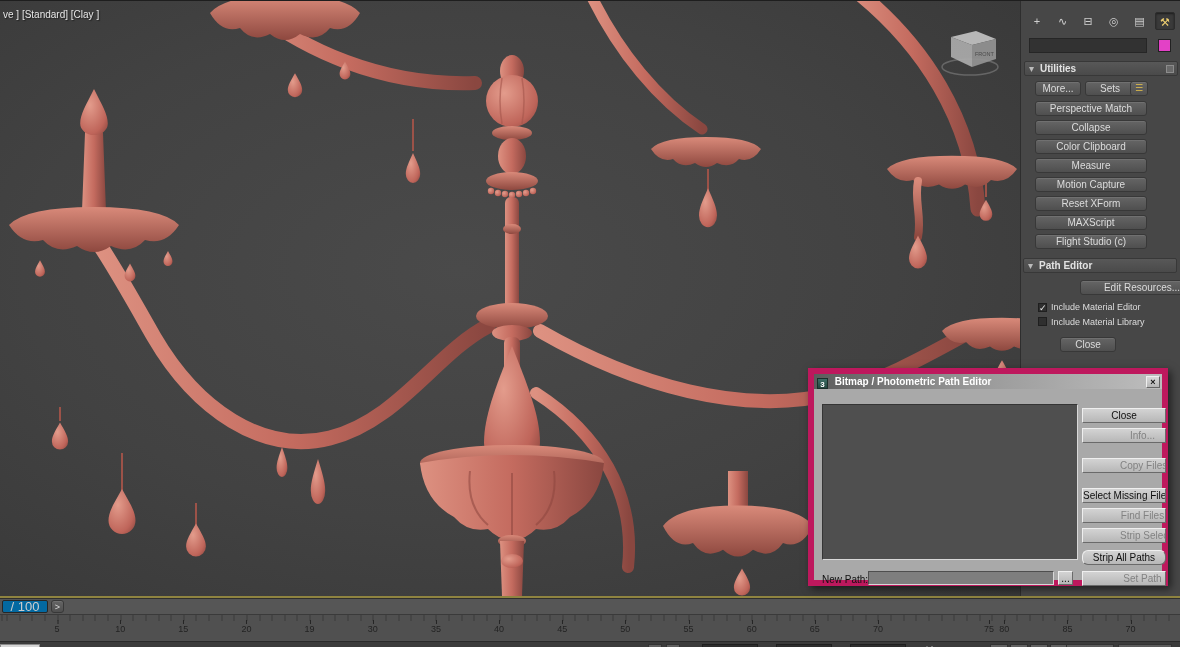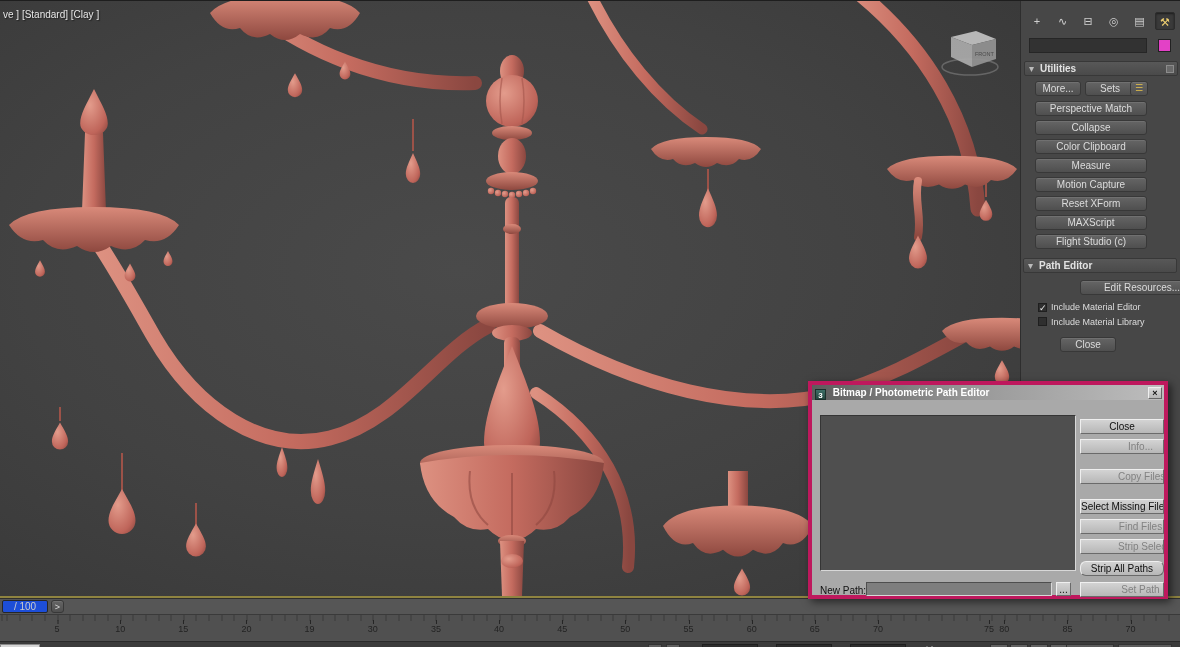--- a/index.html
+++ b/index.html
@@ -43,22 +43,22 @@
   #util-buttons .mx-btn { position:relative; width:112px; margin-bottom:4px; }
 
   #pe-edit { position:absolute; left:1080px; top:279px; width:124px; z-index:2; }
   .cb-row { position:absolute; left:1038px; width:130px; height:12px; z-index:2; font-size:9px; color:#ddd; }
   .cbbox { display:inline-block; width:9px; height:9px; background:#2f2f2f; border:1px solid #1f1f1f; margin-right:4px;
            vertical-align:-1px; text-align:center; line-height:9px; font-size:9px; color:#e8e8e8; }
   .cbbox.on::after { content:"✓"; }
   #pe-close { position:absolute; left:1060px; top:336px; width:56px; z-index:2; }
 
   
-  #dialog { position:absolute; left:808px; top:380px; width:360px; height:218px; background:#a9a9a9;
-            border:4px solid #be185d; box-shadow:3px 3px 8px rgba(0,0,0,.55); z-index:6; font-size:10px; }
+  #dialog { position:absolute; left:808px; top:367px; width:360px; height:218px; background:#a9a9a9;
+            border:6px solid #be185d; box-shadow:3px 3px 8px rgba(0,0,0,.55); z-index:6; font-size:10px; }
   #dlg-title { position:absolute; left:0; top:0; width:100%; height:15px;
                background:linear-gradient(90deg,#5c5c5c,#989898 45%,#bdbdbd); color:#fff; font-weight:bold;
                line-height:15px; padding-left:3px; }
   #dlg-icon { display:inline-block; width:11px; height:11px; background:linear-gradient(#3d6f66,#24463f);
               border:1px solid #1b2f2b; color:#fff; font-size:8px; font-weight:bold; text-align:center;
               line-height:11px; vertical-align:-2px; margin-right:4px; }
   #dlg-close { position:absolute; right:2px; top:2px; width:14px; height:12px; background:linear-gradient(#d9d9d9,#b5b5b5);
                border:1px solid; border-color:#efefef #666 #666 #efefef; color:#111; font-size:9px; line-height:10px; text-align:center; }
   #dlg-list { position:absolute; left:8px; top:30px; width:256px; height:156px; background:#4f4f4f;
               border:1px solid; border-color:#353535 #d8d8d8 #d8d8d8 #353535; }
@@ -66,22 +66,22 @@
              border:1px solid; border-color:#efefef #6a6a6a #6a6a6a #efefef; color:#0e0e0e; font-size:10px;
              line-height:13px; text-align:center; overflow:hidden; white-space:nowrap; }
   .win-btn.disabled { color:#828282;padding-left:37px; }
   #dlg-newpath-label { position:absolute; left:8px; top:200px; color:#101010; }
   #dlg-newpath-input { position:absolute; left:54px; top:197px; width:186px; height:14px; background:#7e7e7e;
                        border:1px solid; border-color:#4e4e4e #d8d8d8 #d8d8d8 #4e4e4e; color:#111; font-size:10px; }
   #dlg-browse { position:absolute; left:244px; top:197px; width:15px; height:14px; left:244px; }
 
   
   #slider-row { position:absolute; left:0; top:597px; width:1180px; height:16px; background:#565656; border-top:1px solid #2f2f2f; z-index:3; }
-  #frame-handle { position:absolute; left:2px; top:1px; width:46px; height:13px; background:#1d4ed8; border:1px solid #272727;
-                  color:#cccccc; font-size:10px; text-align:center; line-height:12px; border-radius:2px; }
+  #frame-handle { position:absolute; left:2px; top:1px; width:46px; height:13px; background:#0369a1; border:1px solid #272727;
+                  color:#cccccc; font-size:13px; text-align:center; line-height:12px; border-radius:2px; }
   #frame-next { position:absolute; left:51px; top:1px; width:13px; height:13px; font-size:9px; line-height:12px; }
   #ruler { position:absolute; left:0; top:613px; width:1180px; height:27px; background:#505050; border-top:1px solid #3a3a3a; z-index:3; }
   #ruler-ticks { position:absolute; left:0; top:0; width:100%; height:6px;
                  background:repeating-linear-gradient(90deg, rgba(0,0,0,.28) 0 1px, transparent 1px 12.63px);
                  background-position:6.5px 0; }
   .tick-num { position:absolute; top:9px; transform:translateX(-50%); font-size:9px; color:#232323; }
   .tick-num::before { content:""; position:absolute; top:-4px; left:50%; width:1px; height:4px; background:#262626; }
 
   
   #status { position:absolute; left:0; top:640px; width:1180px; height:7px; background:#3b3b3b; border-top:1px solid #2a2a2a;

